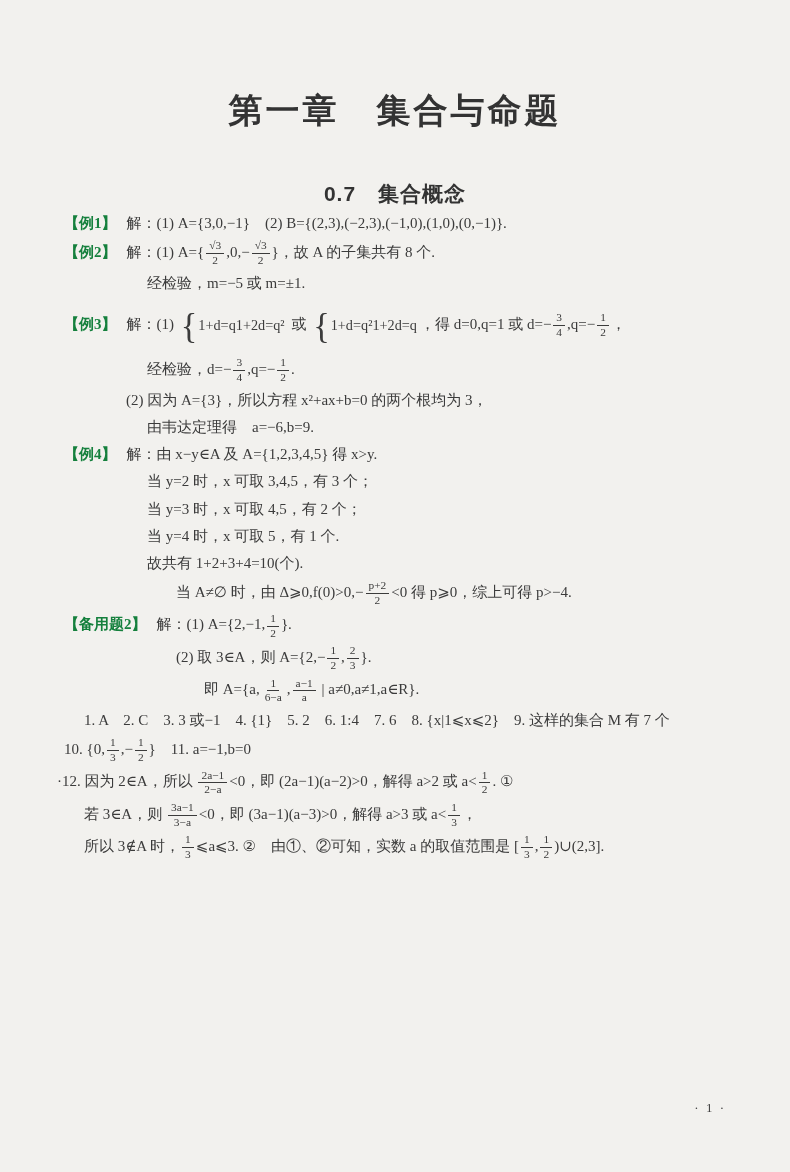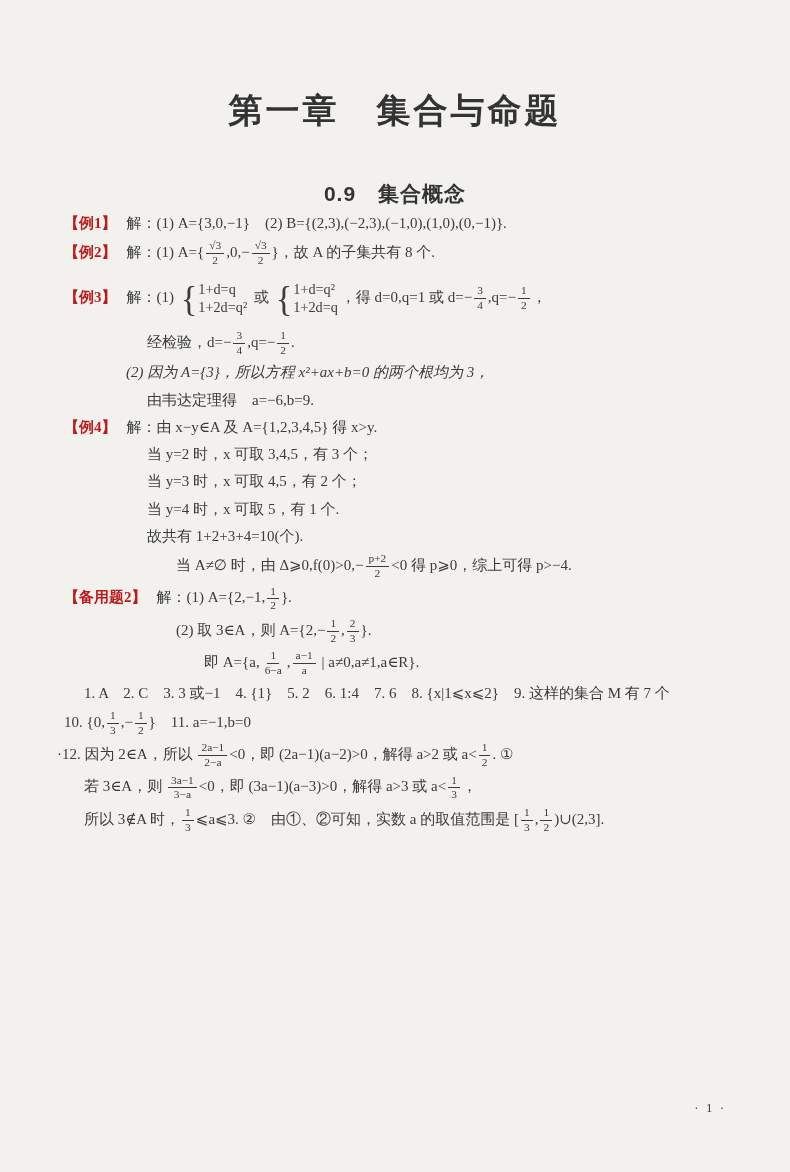--- a/index.html
+++ b/index.html
@@ -40,64 +40,65 @@
     font-weight:700;
     font-size:17px;
     margin:38px 0 12px 0;
     color:#333;
   }
   .line{
     margin:4px 0;
     line-height:1.55;
     white-space:nowrap;
   }
-  .lbl{font-weight:700;margin-right:10px;color:#b91c1c;}
-  .ind-a{padding-left:62px;font-style:italic;}
+  .lbl{font-weight:700;margin-right:10px;color:#15803d;}
+  .ind-a{padding-left:62px;}
   .ind-b{padding-left:83px;}
   .ind-c{padding-left:112px;}
   .ind-d{padding-left:140px;}
   .ind-e{padding-left:20px;}
   .ind-neg{margin-left:-7px;}
   
   .frac{
     display:inline-flex;flex-direction:column;align-items:center;
     vertical-align:middle;font-size:0.76em;line-height:1.2;margin:0 2px;
   }
   .frac .num{border-bottom:1px solid #3b3b3b;padding:0 3px;}
   .frac .den{padding:0 3px;}
   
   .cases{display:inline-flex;align-items:center;vertical-align:middle;margin:0 3px;}
   .cases .brace{font-size:2.3em;font-weight:300;margin-right:1px;transform:scaleY(1.05);color:#3b3b3b;}
-  .cases .rows{display:inline-flex;flex-direction:column;line-height:1.3;font-size:0.95em;}
+  .cases .rows{display:inline-flex;flex-direction:row;line-height:1.3;font-size:0.95em;}
   .pagenum{
     position:absolute;right:64px;bottom:56px;
     font-size:13px;letter-spacing:2px;color:#444;
   }
 </style>
 </head>
 <body>
 
 <div class="page">
 
   <h1 class="chapter-title">第一章　集合与命题</h1>
-  <h2 class="section-title">0.9　集合概念</h2>
+  <h2 class="section-title">0.7　集合概念</h2>
 
   <div class="content">
 
     <section>
 
       <p class="line"><span class="lbl">【例1】</span><span>解：(1) A={3,0,−1}　(2) B={(2,3),(−2,3),(−1,0),(1,0),(0,−1)}.</span></p>
 
       <p class="line"><span class="lbl">【例2】</span><span>解：(1) A={<span class="frac">
               <span class="num">√3</span>
               <span class="den">2</span>
             </span>,0,−<span class="frac">
               <span class="num">√3</span>
               <span class="den">2</span>
             </span>}，故 A 的子集共有 8 个.</span></p>
+      <p class="line ind-b"><span>经检验，m=−5 或 m=±1.</span></p>
 
       <p class="line"><span class="lbl">【例3】</span><span>解：(1) <span class="cases">
               <span class="brace">{</span>
               <span class="rows">
                 <span>1+d=q</span>
                 <span>1+2d=q²</span>
               </span>
             </span> 或 <span class="cases">
               <span class="brace">{</span>
               <span class="rows">

